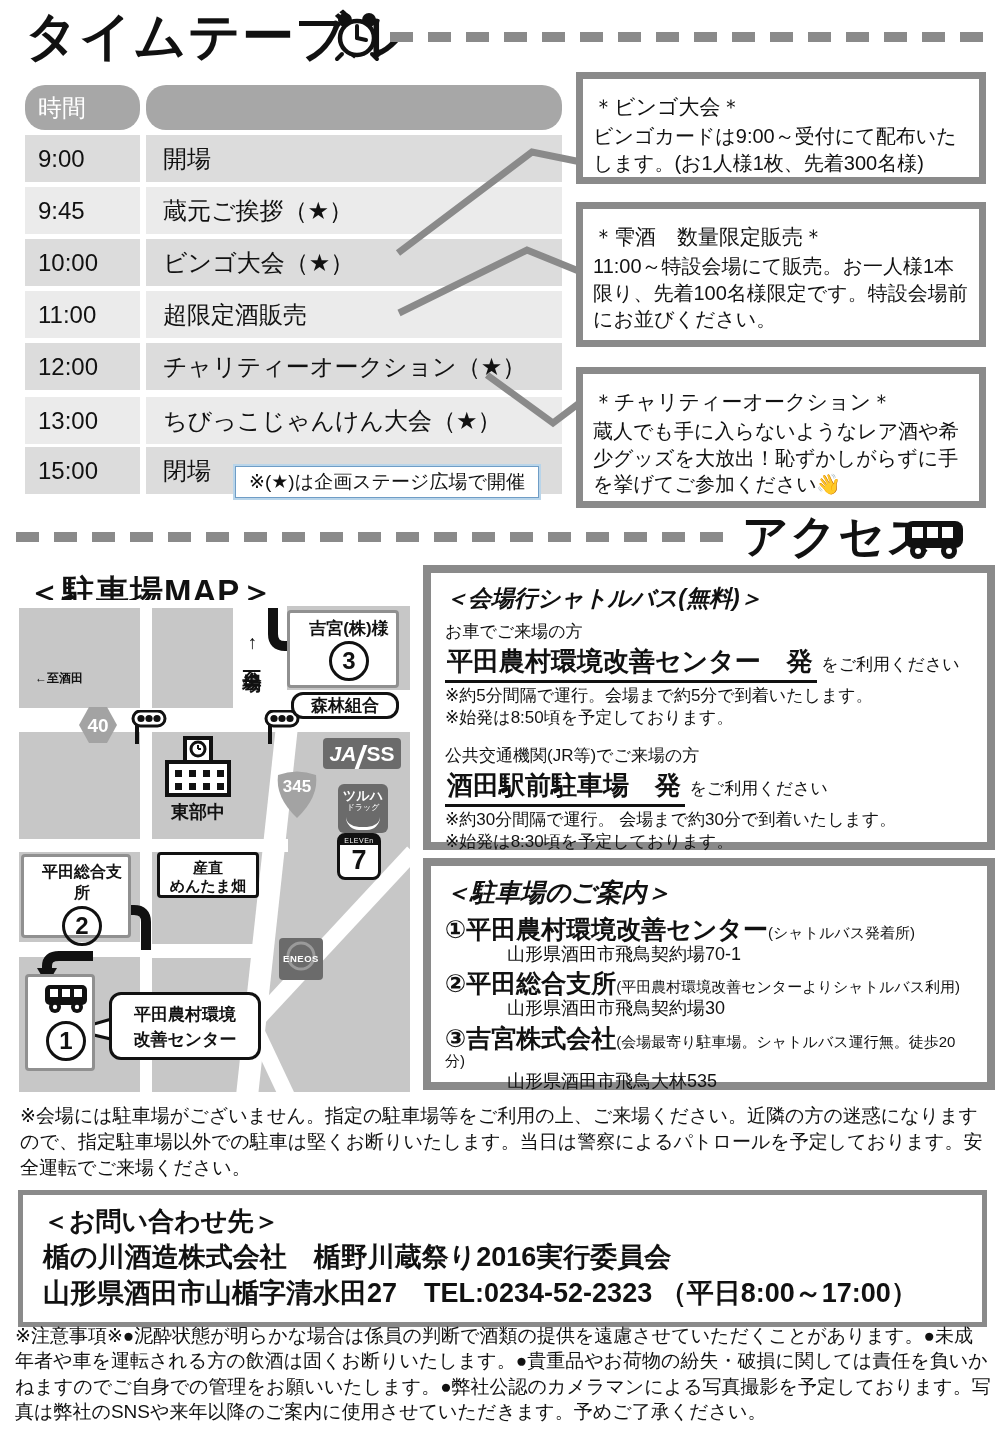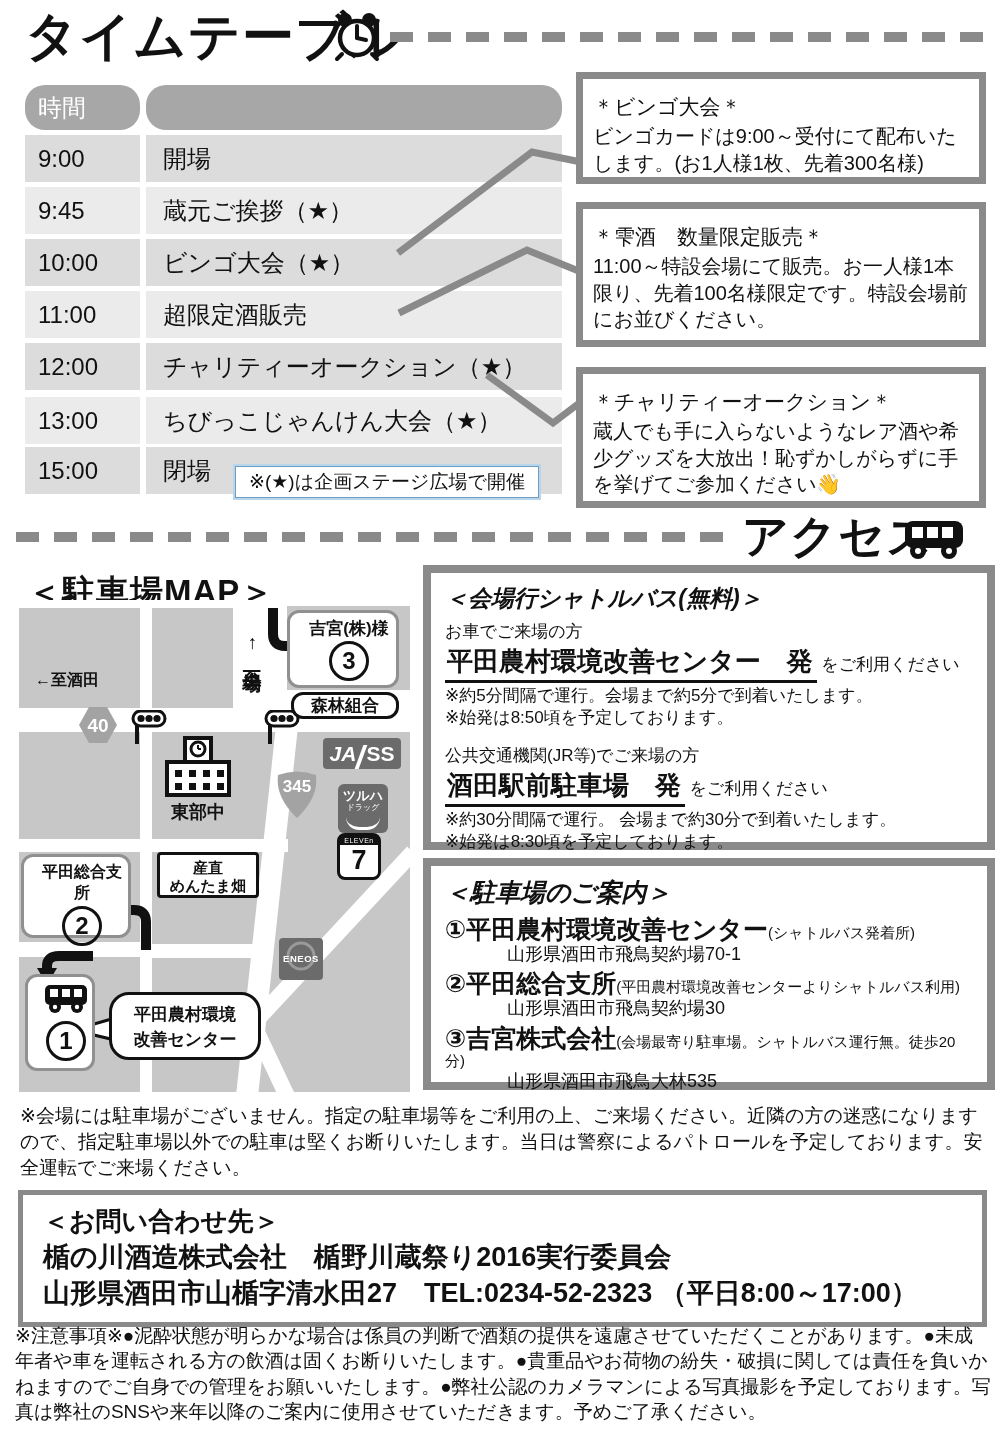--- a/index.html
+++ b/index.html
@@ -25,29 +25,29 @@
   
   .callout{background:#fff;border:7px solid #8a8a8a;box-sizing:border-box;width:410px;z-index:3;padding:6px 10px;}
   .co-title{text-align:left;font-size:21px;margin:8px 0 2px 0;}
   .co-body{font-size:20px;line-height:1.33;}
   
   .ac-title{left:742px;top:506px;font-size:46px;font-weight:bold;letter-spacing:1px;z-index:2;}
   
   .map-title{left:28px;top:570px;font-size:33px;font-weight:bold;letter-spacing:1px;}
   #map{left:15px;top:600px;width:396px;height:492px;}
   #map .abs{position:absolute;}
-  .m-text{font-size:16px;font-weight:600;}
+  .m-text{font-size:12px;font-weight:600;}
   .m-vert{writing-mode:vertical-rl;text-orientation:upright;font-size:19px;font-weight:600;letter-spacing:2px;}
   .m-box{background:#fff;box-sizing:border-box;text-align:center;}
-  .m-box-gray{border:3px solid #909090;border-radius:12px;padding-left:12px;}
+  .m-box-gray{border:3px solid #909090;border-radius:4px;padding-left:12px;}
   .m-box-black{border:3px solid #111;border-radius:4px;}
   .m-circle{display:inline-block;width:34px;height:34px;border:3px solid #111;border-radius:50%;
     font-size:24px;font-weight:bold;line-height:34px;text-align:center;}
   .logo-dark{background:#6b6b6b;color:#fff;border-radius:6px;text-align:center;box-sizing:border-box;}
-  .bubble{background:#fff;border:3px solid #111;border-radius:20px;box-sizing:border-box;
+  .bubble{background:#fff;border:3px solid #111;border-radius:12px;box-sizing:border-box;
     text-align:center;font-size:17px;font-weight:600;line-height:1.45;padding-top:8px;}
   
   .info-box{background:#fff;border:8px solid #8a8a8a;box-sizing:border-box;width:572px;padding:8px 14px;}
   .ib-title{font-size:23px;font-weight:600;margin:2px 0 6px 0;font-style:italic;}
   .sh-label{font-size:17px;margin-top:6px;}
   .sh-stop{font-size:26px;font-weight:bold;border-bottom:3px solid #111;display:inline-block;padding:0 4px 1px 2px;}
   .sh-use{font-size:17px;}
   .sh-note{font-size:17px;line-height:1.32;}
   .pk-name{font-size:25px;font-weight:bold;}
   .pk-paren{font-size:15px;}

